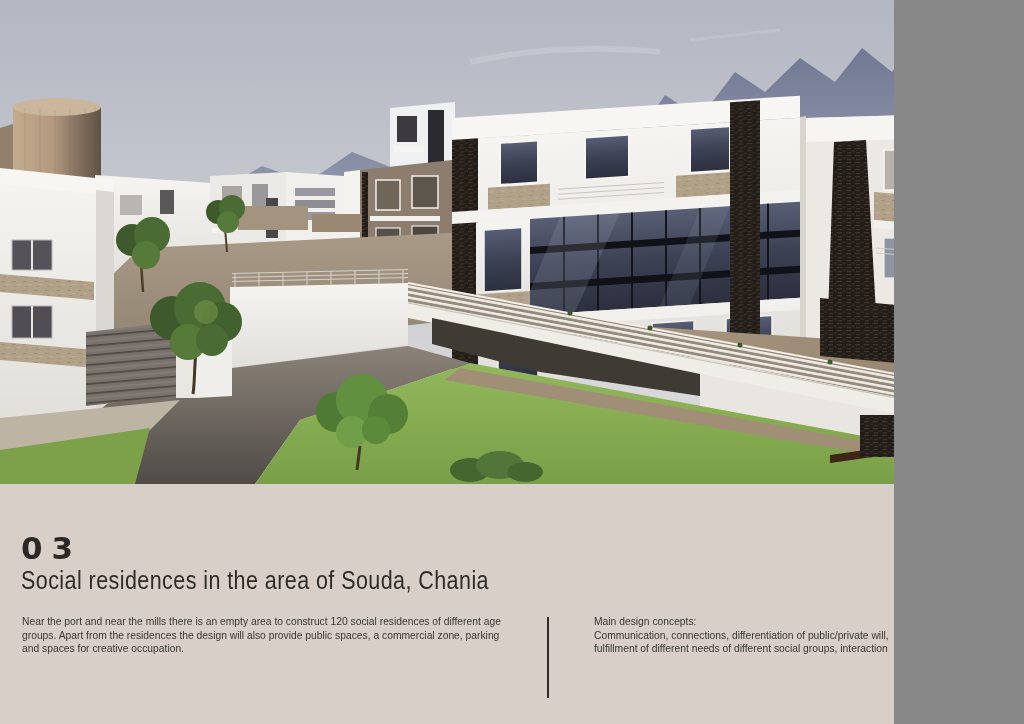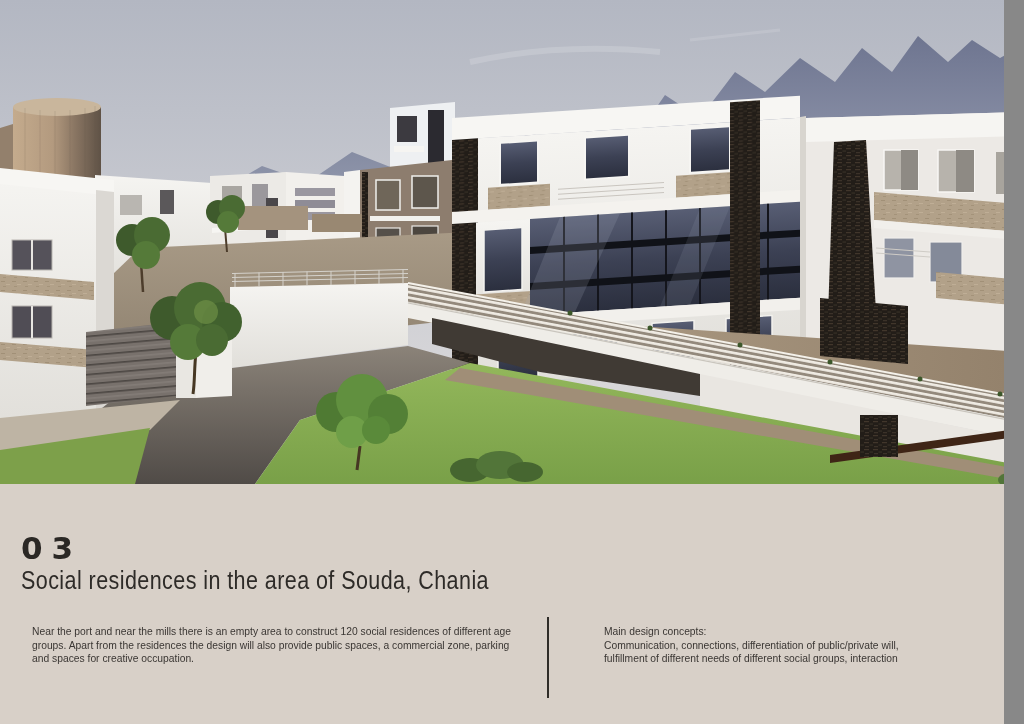--- a/index.html
+++ b/index.html
@@ -1,26 +1,26 @@
 <!DOCTYPE html>
 <html><head>
 <meta charset="utf-8">
 <style>
   html,body{margin:0;padding:0;background:#888;}
-  .page{position:relative;width:1004px;height:724px;overflow:hidden;background:#d8d0c8;
+  .page{position:relative;width:894px;height:724px;overflow:hidden;background:#d8d0c8;
         font-family:"Liberation Sans",sans-serif;}
   .render{position:absolute;top:0;left:0;width:1024px;height:484px;}
   .panel{position:absolute;left:0;top:484px;width:1024px;height:240px;background:#d8d0c8;}
   .section-number{position:absolute;left:21px;top:533px;margin:0;line-height:1;
         font-family:"DejaVu Sans",sans-serif;font-size:31px;font-weight:600;
         letter-spacing:9px;color:#2b2825;}
   .title{position:absolute;left:21px;top:566px;margin:0;line-height:1.15;
         font-size:25px;font-weight:400;letter-spacing:.5px;color:#2e2b28;
         transform:scaleX(.86);transform-origin:left top;white-space:nowrap;}
-  .para{position:absolute;margin:10px;font-size:10.3px;line-height:13.6px;color:#3a3633;
+  .para{position:absolute;margin:0;font-size:10.3px;line-height:13.6px;color:#3a3633;
         white-space:pre-line;}
   .para.left{left:22px;top:615px;width:524px;}
   .para.right{left:594px;top:615px;width:340px;}
   .vdivider{position:absolute;left:547px;top:617px;width:2px;height:81px;background:#2f2c28;}
 </style>
 </head>
 <body>
 
 <div class="page">
 

